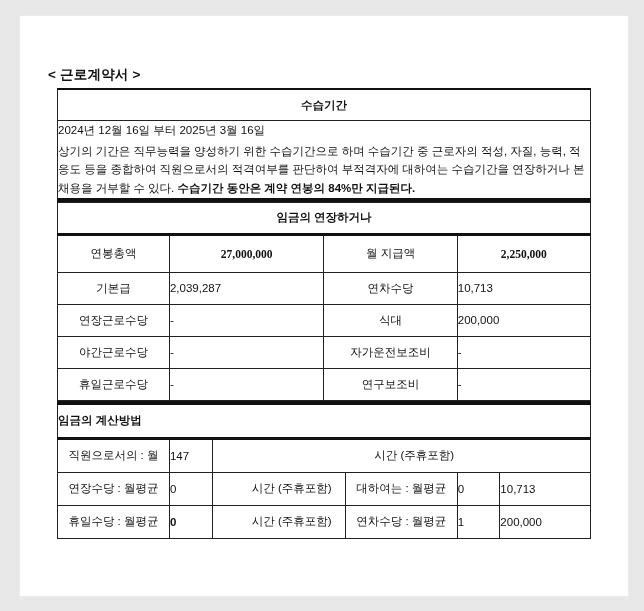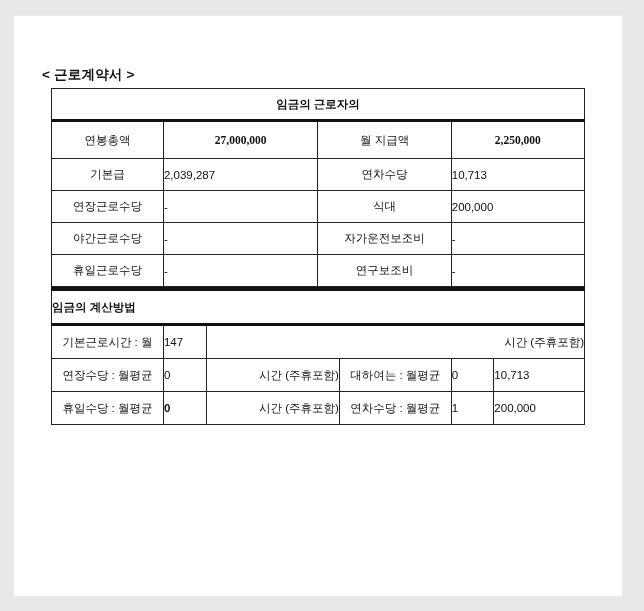--- a/index.html
+++ b/index.html
@@ -8,21 +8,21 @@
     background: #e8e8e8;
   }
   body {
     width: 644px;
     height: 611px;
     font-family: "Liberation Sans", sans-serif;
     -webkit-font-smoothing: antialiased;
   }
   .page {
     position: absolute;
-    left: 14px;
+    left: 20px;
     top: 16px;
     width: 608px;
     height: 580px;
     background: #ffffff;
     box-shadow: 0 0 0 1px #ebebeb;
   }
   .doc-title {
     position: absolute;
     left: 28px;
     top: 50px;
@@ -107,54 +107,63 @@
   }
   .calc td {
     height: 32px;
     font-size: 11.5px;
     text-align: left;
   }
   .calc td.lbl {
     text-align: center;
   }
   .calc td.unit {
-    text-align: right;
+    text-align: center;
     padding-left: 26px;
   }
   .calc td.num-strong {
     font-weight: bold;
   }
 </style>
 </head>
 <body>
 
 <div class="page">
 
   <div class="doc-title">&lt; 근로계약서 &gt;</div>
 
   <div class="sheet">
 
     <table class="block">
       <colgroup>
         <col style="width:100%">
       </colgroup>
       <tbody>
+        <tr>
+          <td class="band outer-top">수습기간</td>
+        </tr>
+        <tr>
+          <td class="note-cell">
+            <span class="d">2024년 12월 16일 부터 2025년 3월 16일</span>
+            <span>상기의 기간은 직무능력을 양성하기 위한 수습기간으로 하며 수습기간 중 근로자의 적성, 자질, 능력, 적응도 등을 종합하여 직원으로서의 적격여부를 판단하여 부적격자에 대하여는 수습기간을 연장하거나 본채용을 거부할 수 있다. </span><b>수습기간 동안은 계약 연봉의 84%만 지급된다.</b>
+          </td>
+        </tr>
       </tbody>
     </table>
 
     <table class="block">
       <colgroup>
         <col style="width:21%">
         <col style="width:29%">
         <col style="width:25%">
         <col style="width:25%">
       </colgroup>
       <tbody>
         <tr>
-          <td class="band band-thick-bottom" colspan="4">임금의 근로자의</td>
+          <td class="band band-thick-bottom" colspan="4">임금의 연장하거나</td>
         </tr>
         <tr>
           <td class="r-head">연봉총액</td>
           <td class="r-head-val">27,000,000</td>
           <td class="r-head">월 지급액</td>
           <td class="r-head-val">2,250,000</td>
         </tr>
         <tr>
           <td class="cell-label">기본급</td>
           <td class="cell-val">2,039,287</td>
@@ -189,21 +198,21 @@
         <col style="width:25%">
         <col style="width:21%">
         <col style="width:8%">
         <col style="width:17%">
       </colgroup>
       <tbody>
         <tr>
           <td class="band band-thick-top band-thick-bottom" colspan="6">임금의 계산방법</td>
         </tr>
         <tr>
-          <td class="lbl">기본근로시간 : 월</td>
+          <td class="lbl">직원으로서의 : 월</td>
           <td>147</td>
           <td class="unit" colspan="4">시간 (주휴포함)</td>
         </tr>
         <tr>
           <td class="lbl">연장수당 : 월평균</td>
           <td>0</td>
           <td class="unit">시간 (주휴포함)</td>
           <td class="lbl">대하여는 : 월평균</td>
           <td>0</td>
           <td>10,713</td>

